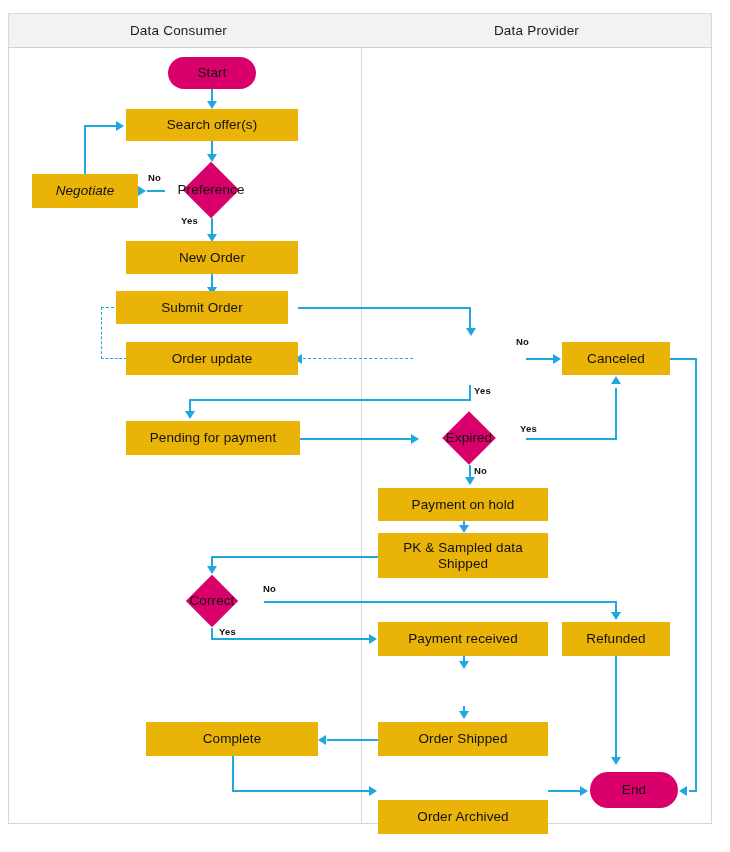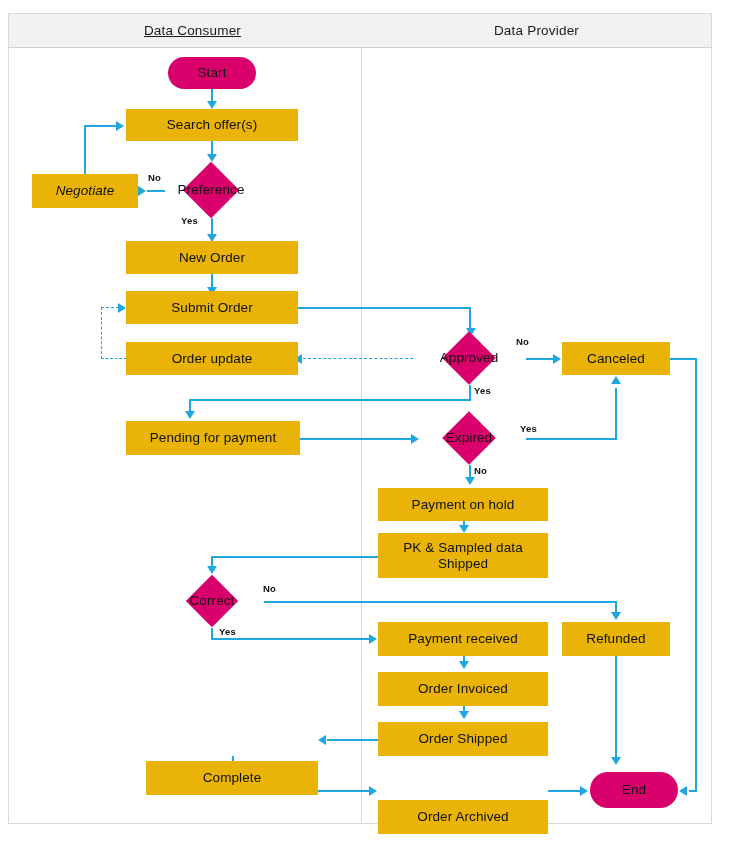--- a/index.html
+++ b/index.html
@@ -17,21 +17,21 @@
   }
   .lane-header{
     position:absolute;left:8px;top:13px;width:704px;height:35px;
     background:#f2f2f2;border:1px solid #d8d8d8;border-bottom:1px solid #d0d0d0;
     box-sizing:border-box;
   }
   .lane-title{
     position:absolute;top:13px;height:35px;line-height:35px;
     text-align:center;font-size:13.5px;color:#1a1a1a;letter-spacing:.2px;
   }
-  #lane-title-consumer{left:16px;width:353px;text-decoration:underline;}
+  #lane-title-consumer{left:2px;width:353px;}
   #lane-title-provider{left:361px;width:351px;}
   .lane-divider{
     position:absolute;left:361px;top:48px;width:1px;height:776px;background:#d8d8d8;
   }
 
   
   .node{
     position:absolute;box-sizing:border-box;
     display:flex;align-items:center;justify-content:center;
     text-align:center;color:#111111;font-size:13.5px;line-height:1.15;
@@ -188,32 +188,28 @@
   </div>
 
   <div class="node process" style="left:32px;top:174px;width:106px;height:34px;font-style:italic;">
     <span>Negotiate</span>
   </div>
 
   <div class="node process" style="left:126px;top:241px;width:172px;height:33px;">
     <span>New Order</span>
   </div>
 
-  <div class="node process" style="left:126px;top:291px;width:172px;height:33px;">
+  <div class="node process" style="left:116px;top:291px;width:172px;height:33px;">
     <span>Submit Order</span>
   </div>
 
   <div class="node process" style="left:126px;top:342px;width:172px;height:33px;">
     <span>Order update</span>
   </div>
 
-  <div class="node decision" style="left:412px;top:331px;width:114px;height:54px;">
-    <span class="dshape" style="width:38px;height:38px;"></span>
-    <span class="dlabel">Approved</span>
-  </div>
 
   <div class="node process" style="left:562px;top:342px;width:108px;height:33px;">
     <span>Canceled</span>
   </div>
 
   <div class="node process" style="left:126px;top:421px;width:174px;height:34px;">
     <span>Pending for payment</span>
   </div>
 
   <div class="node decision" style="left:412px;top:411px;width:114px;height:54px;">
@@ -235,29 +231,26 @@
   </div>
 
   <div class="node process" style="left:378px;top:622px;width:170px;height:34px;">
     <span>Payment received</span>
   </div>
 
   <div class="node process" style="left:562px;top:622px;width:108px;height:34px;">
     <span>Refunded</span>
   </div>
 
-  <div class="node process" style="left:378px;top:672px;width:170px;height:34px;">
-    <span>Order Invoiced</span>
-  </div>
 
   <div class="node process" style="left:378px;top:722px;width:170px;height:34px;">
     <span>Order Shipped</span>
   </div>
 
-  <div class="node process" style="left:146px;top:722px;width:172px;height:34px;margin-top:39px;">
+  <div class="node process" style="left:146px;top:722px;width:172px;height:34px;">
     <span>Complete</span>
   </div>
 
   <div class="node process" style="left:378px;top:800px;width:170px;height:34px;">
     <span>Order Archived</span>
   </div>
 
   <div class="node terminator" style="left:590px;top:772px;width:88px;height:36px;">
     <span>End</span>
   </div>

